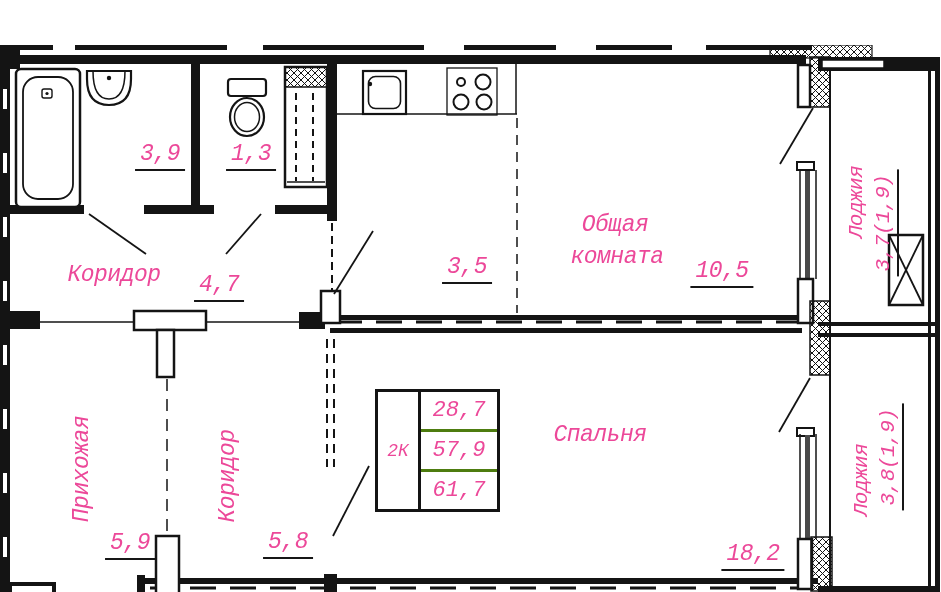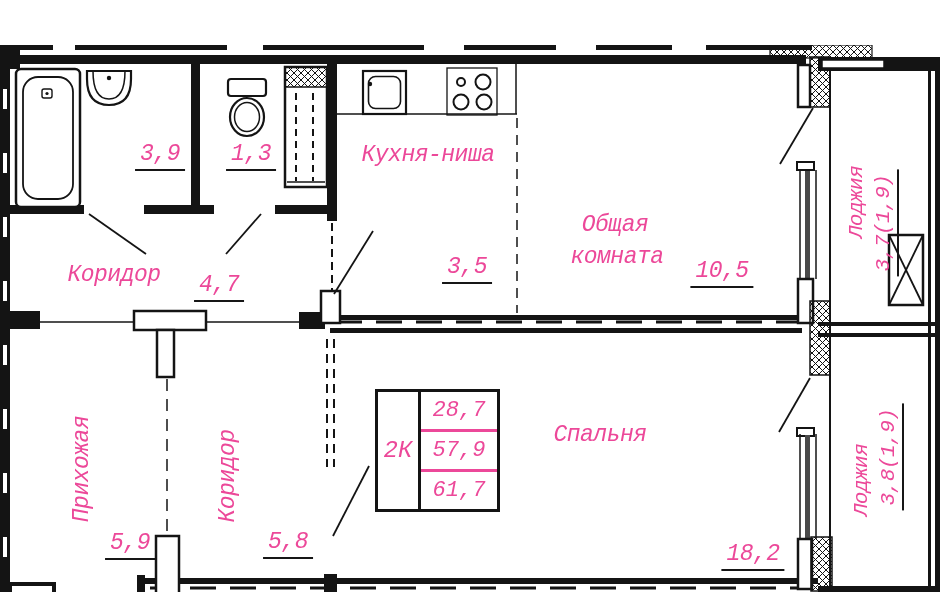--- a/index.html
+++ b/index.html
@@ -6,24 +6,24 @@
   .plan{position:relative;width:941px;height:592px;background:#fff;overflow:hidden;
         font-family:Liberation Mono, monospace;color:#ec4899;margin-top:45px;}
   .plan svg{position:absolute;left:0;top:0;}
   .lbl{position:absolute;transform:translate(-50%,-50%);font-style:italic;font-size:23px;
        letter-spacing:-0.5px;white-space:nowrap;line-height:1;z-index:5;}
   .vert{transform:translate(-50%,-50%) rotate(-90deg);}
   .num{border-bottom:2.5px solid #161616;padding:0 5px 3px;}
   .area-table{position:absolute;left:375px;top:344px;width:125px;height:123px;
        border:3px solid #141414;display:flex;z-index:5;background:#fff;box-sizing:border-box;}
   .area-table .type{width:40px;display:flex;align-items:center;justify-content:center;
-       font-style:italic;font-size:24px;border-right:3px solid #141414;}
+       font-style:italic;font-size:18px;border-right:3px solid #141414;}
   .area-table .vals{flex:1;display:flex;flex-direction:column;}
   .area-table .vals .cell{flex:1;display:flex;align-items:center;justify-content:center;
-       font-style:italic;font-size:22px;border-bottom:3px solid #ec4899;}
+       font-style:italic;font-size:22px;border-bottom:3px solid #4d7c0f;}
   .area-table .vals .cell:last-child{border-bottom:none;border-radius:15px;}
 </style>
 </head>
 <body>
 
 <div class="plan">
 
 <svg width="941" height="592" viewBox="0 0 941 592">
   <defs>
     <pattern id="hatch" width="7" height="7" patternUnits="userSpaceOnUse">
@@ -187,21 +187,20 @@
     <line x1="333" y1="491" x2="369" y2="421"></line>
     <line x1="813" y1="63" x2="780" y2="119"></line>
     <line x1="810" y1="333" x2="779" y2="387"></line>
     <line x1="58" y1="556" x2="148" y2="592"></line>
   </g>
 </svg>
 
 <div class="lbl num" style="left:160px;top:112px">3,9</div>
 <div class="lbl num" style="left:251px;top:112px">1,3</div>
 
-<div class="lbl" style="left:428px;top:110px">Кухня-ниша</div>
 <div class="lbl num" style="left:467px;top:225px">3,5</div>
 
 <div class="lbl" style="left:615px;top:180px">Общая</div>
 <div class="lbl" style="left:617px;top:212px">комната</div>
 <div class="lbl num" style="left:722px;top:229px">10,5</div>
 
 <div class="lbl" style="left:114px;top:230px">Коридор</div>
 <div class="lbl num" style="left:219px;top:243px">4,7</div>
 
 <div class="lbl vert" style="left:82px;top:424px">Прихожая</div>

